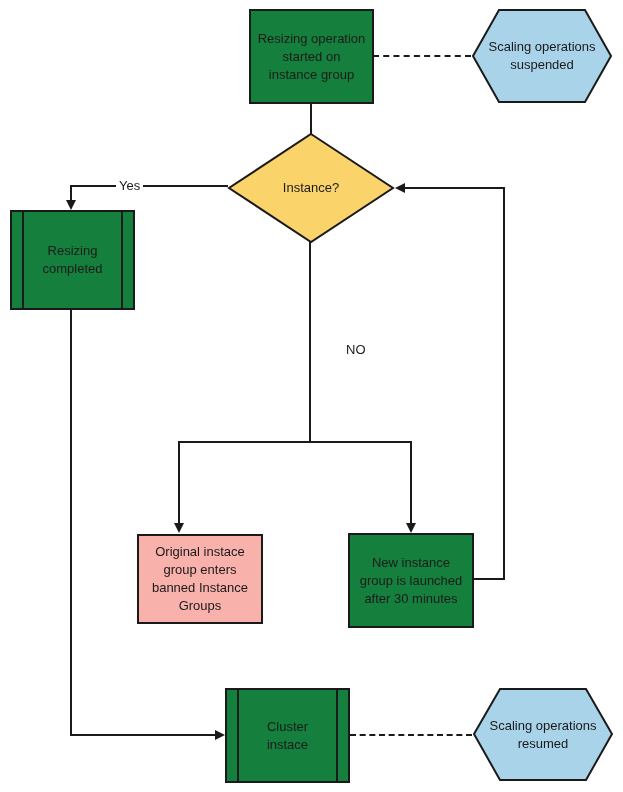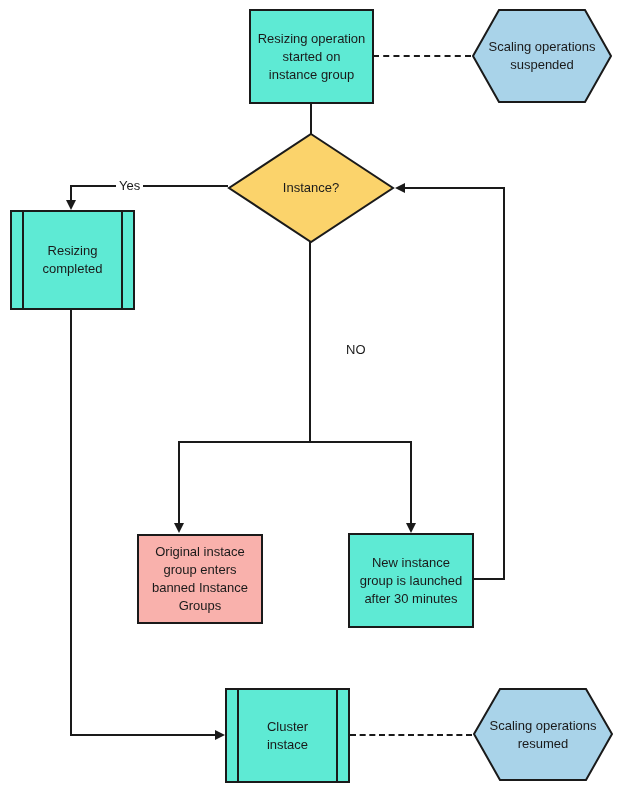--- a/index.html
+++ b/index.html
@@ -7,21 +7,21 @@
     position:relative; width:623px; height:792px; background:#ffffff;
     font-family:"Liberation Sans", sans-serif; color:#1a1a1a; overflow:hidden;
   }
   .node {
     position:absolute; box-sizing:border-box;
     border:2px solid #1a1a1a;
     display:flex; align-items:center; justify-content:center;
     text-align:center; font-size:13px; line-height:18px;
   }
   .node .lbl { white-space:pre-line; padding:0 4px; }
-  .green { background:#5eead4; }
+  .green { background:#15803d; }
   .red   { background:#f9b1ac; }
   .bar { position:absolute; top:0; bottom:0; width:2px; background:#1a1a1a; }
   .bar.l { left:10px; } .bar.r { right:10px; }
   .svgshape { position:absolute; }
   .overlay {
     position:absolute; display:flex; align-items:center; justify-content:center;
     text-align:center; font-size:13px; line-height:18px; pointer-events:none;
   }
   .overlay .lbl { white-space:pre-line; }
   .line { position:absolute; background:#1a1a1a; }

